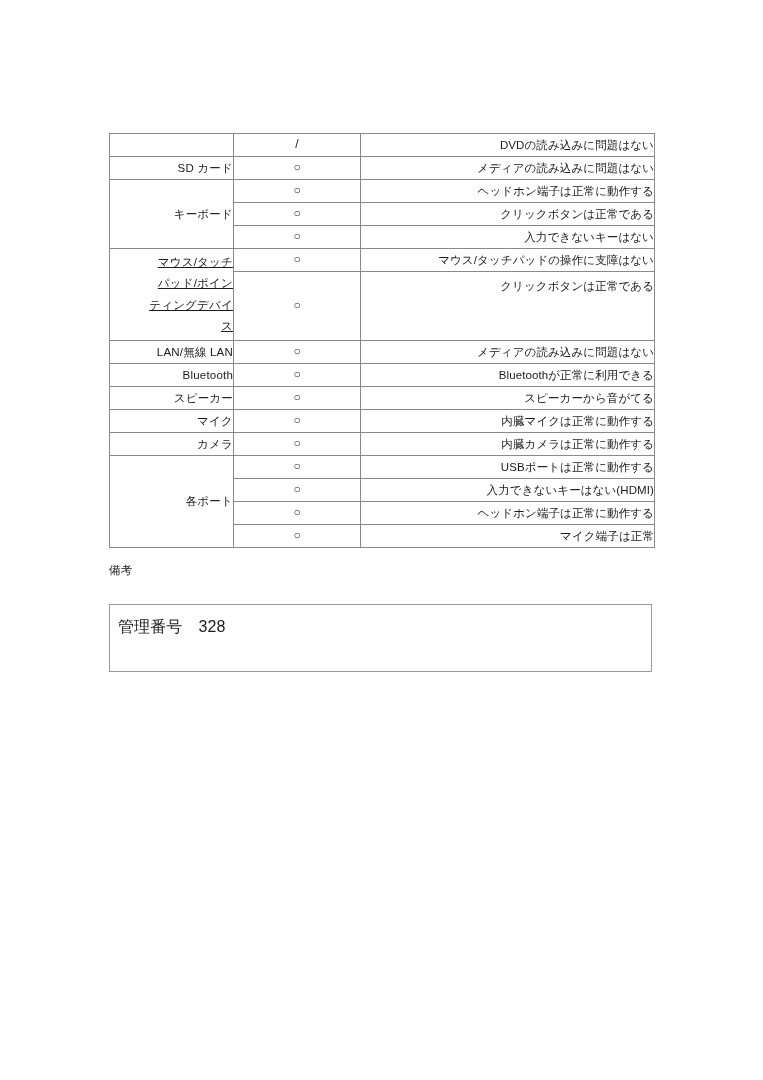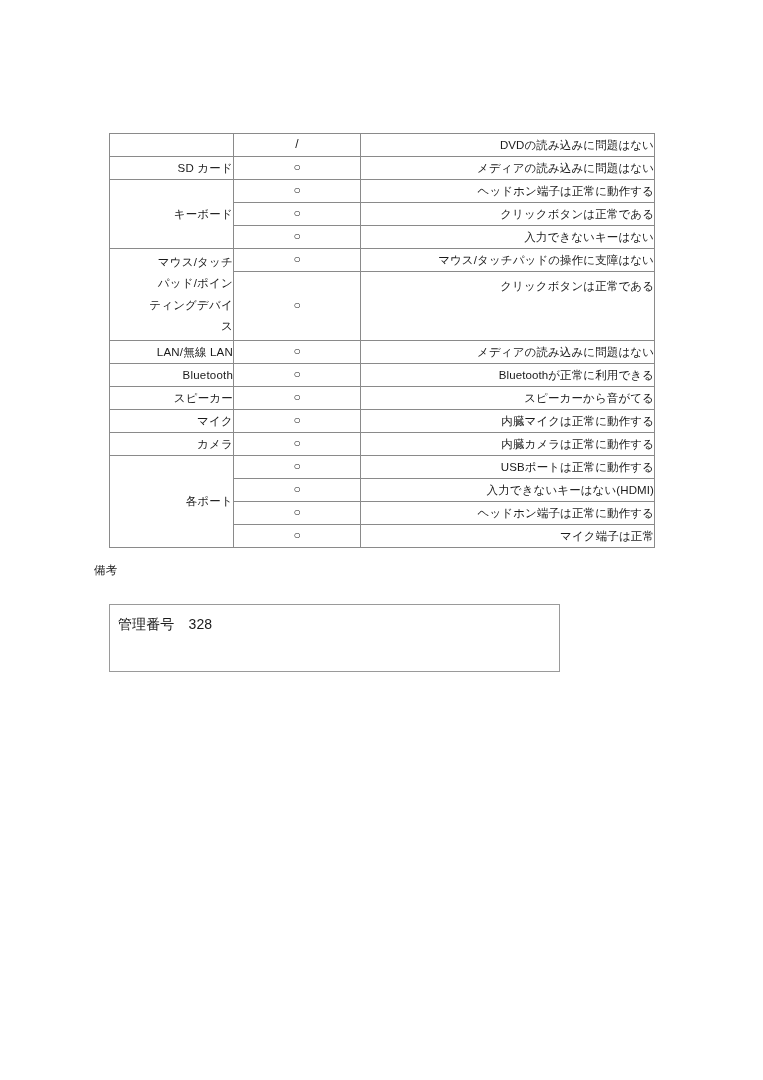--- a/index.html
+++ b/index.html
@@ -44,20 +44,21 @@
   .col-mark   { width: 127px; }
   .col-desc   { width: 294px; }
 
   .cell-item {
     text-align: right;
     padding: 4px 6px;
     letter-spacing: 0.2px;
   }
   .cell-item.multi {
     line-height: 1.85;
+    text-decoration: underline;
   }
   .cell-mark {
     text-align: center;
     font-size: 12px;
     color: #3a3a3a;
   }
   .cell-desc {
     text-align: right;
     padding: 4px 8px;
     letter-spacing: 0.1px;
@@ -69,38 +70,38 @@
   }
   .r-std   { height: 23px; }
   .r-tall  { height: 69px; }
   .r-ports { height: 23px; }
 
   .mark-glyph { display: inline-block; }
 
   
   .remarks-label {
     position: absolute;
-    left: 94px;
+    left: 109px;
     top: 563px;
     font-size: 11.5px;
     letter-spacing: 0.3px;
     color: #1a1a1a;
   }
 
   
   .remarks-box {
     position: absolute;
     left: 109px;
     top: 604px;
-    width: 451px;
+    width: 543px;
     min-height: 68px;
     box-sizing: border-box;
     border: 1px solid #9a9a9a;
     padding: 6px 8px 7px 8px;
-    font-size: 14px;
+    font-size: 16px;
     line-height: 1.95;
     letter-spacing: 0.1px;
     color: #1a1a1a;
   }
   .remarks-line { white-space: pre-wrap; }
   .remarks-body { }
 </style>
 </head>
 <body>
 

